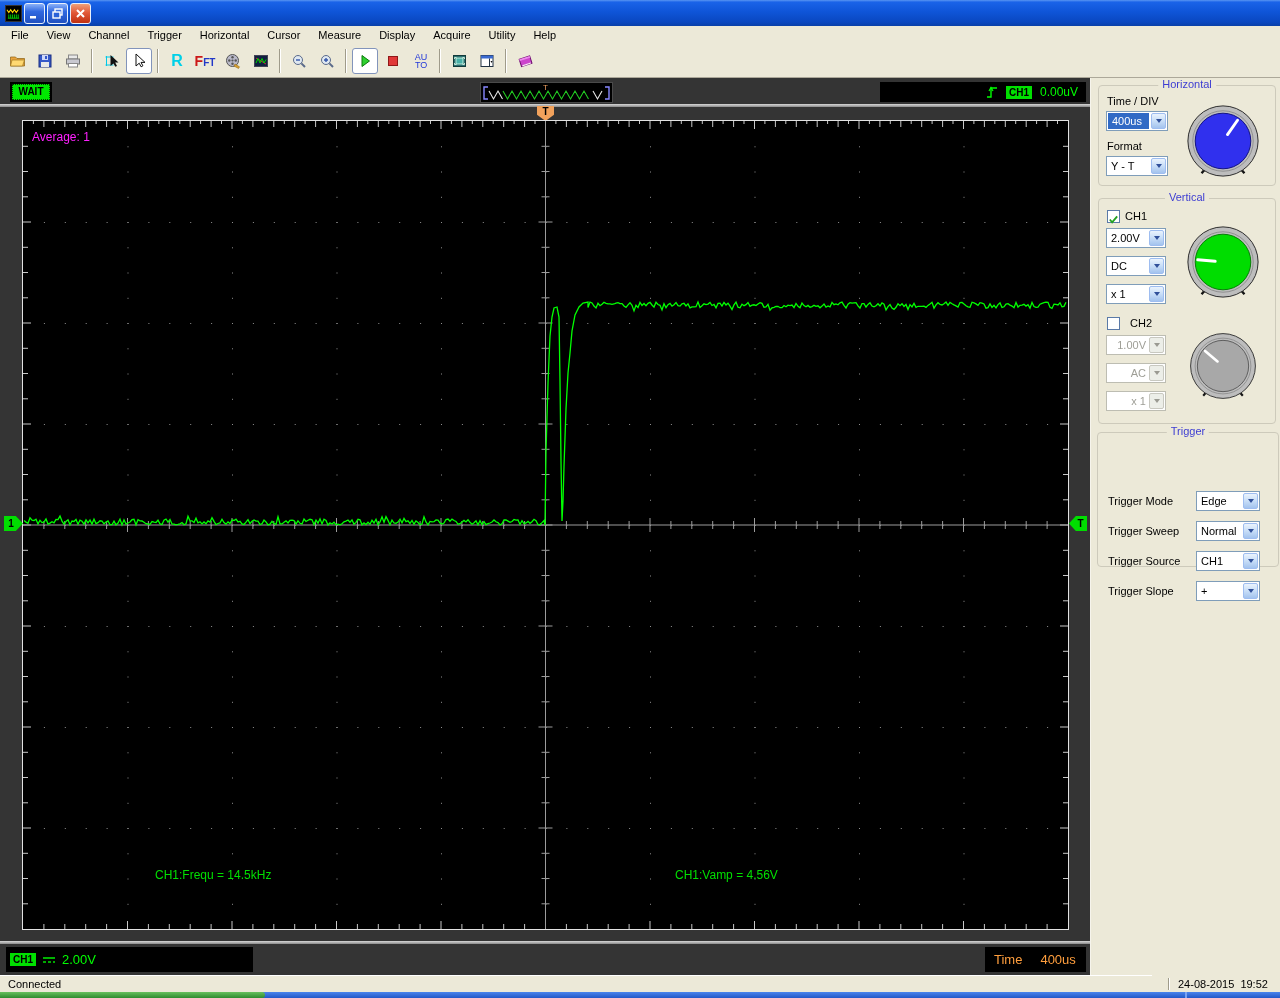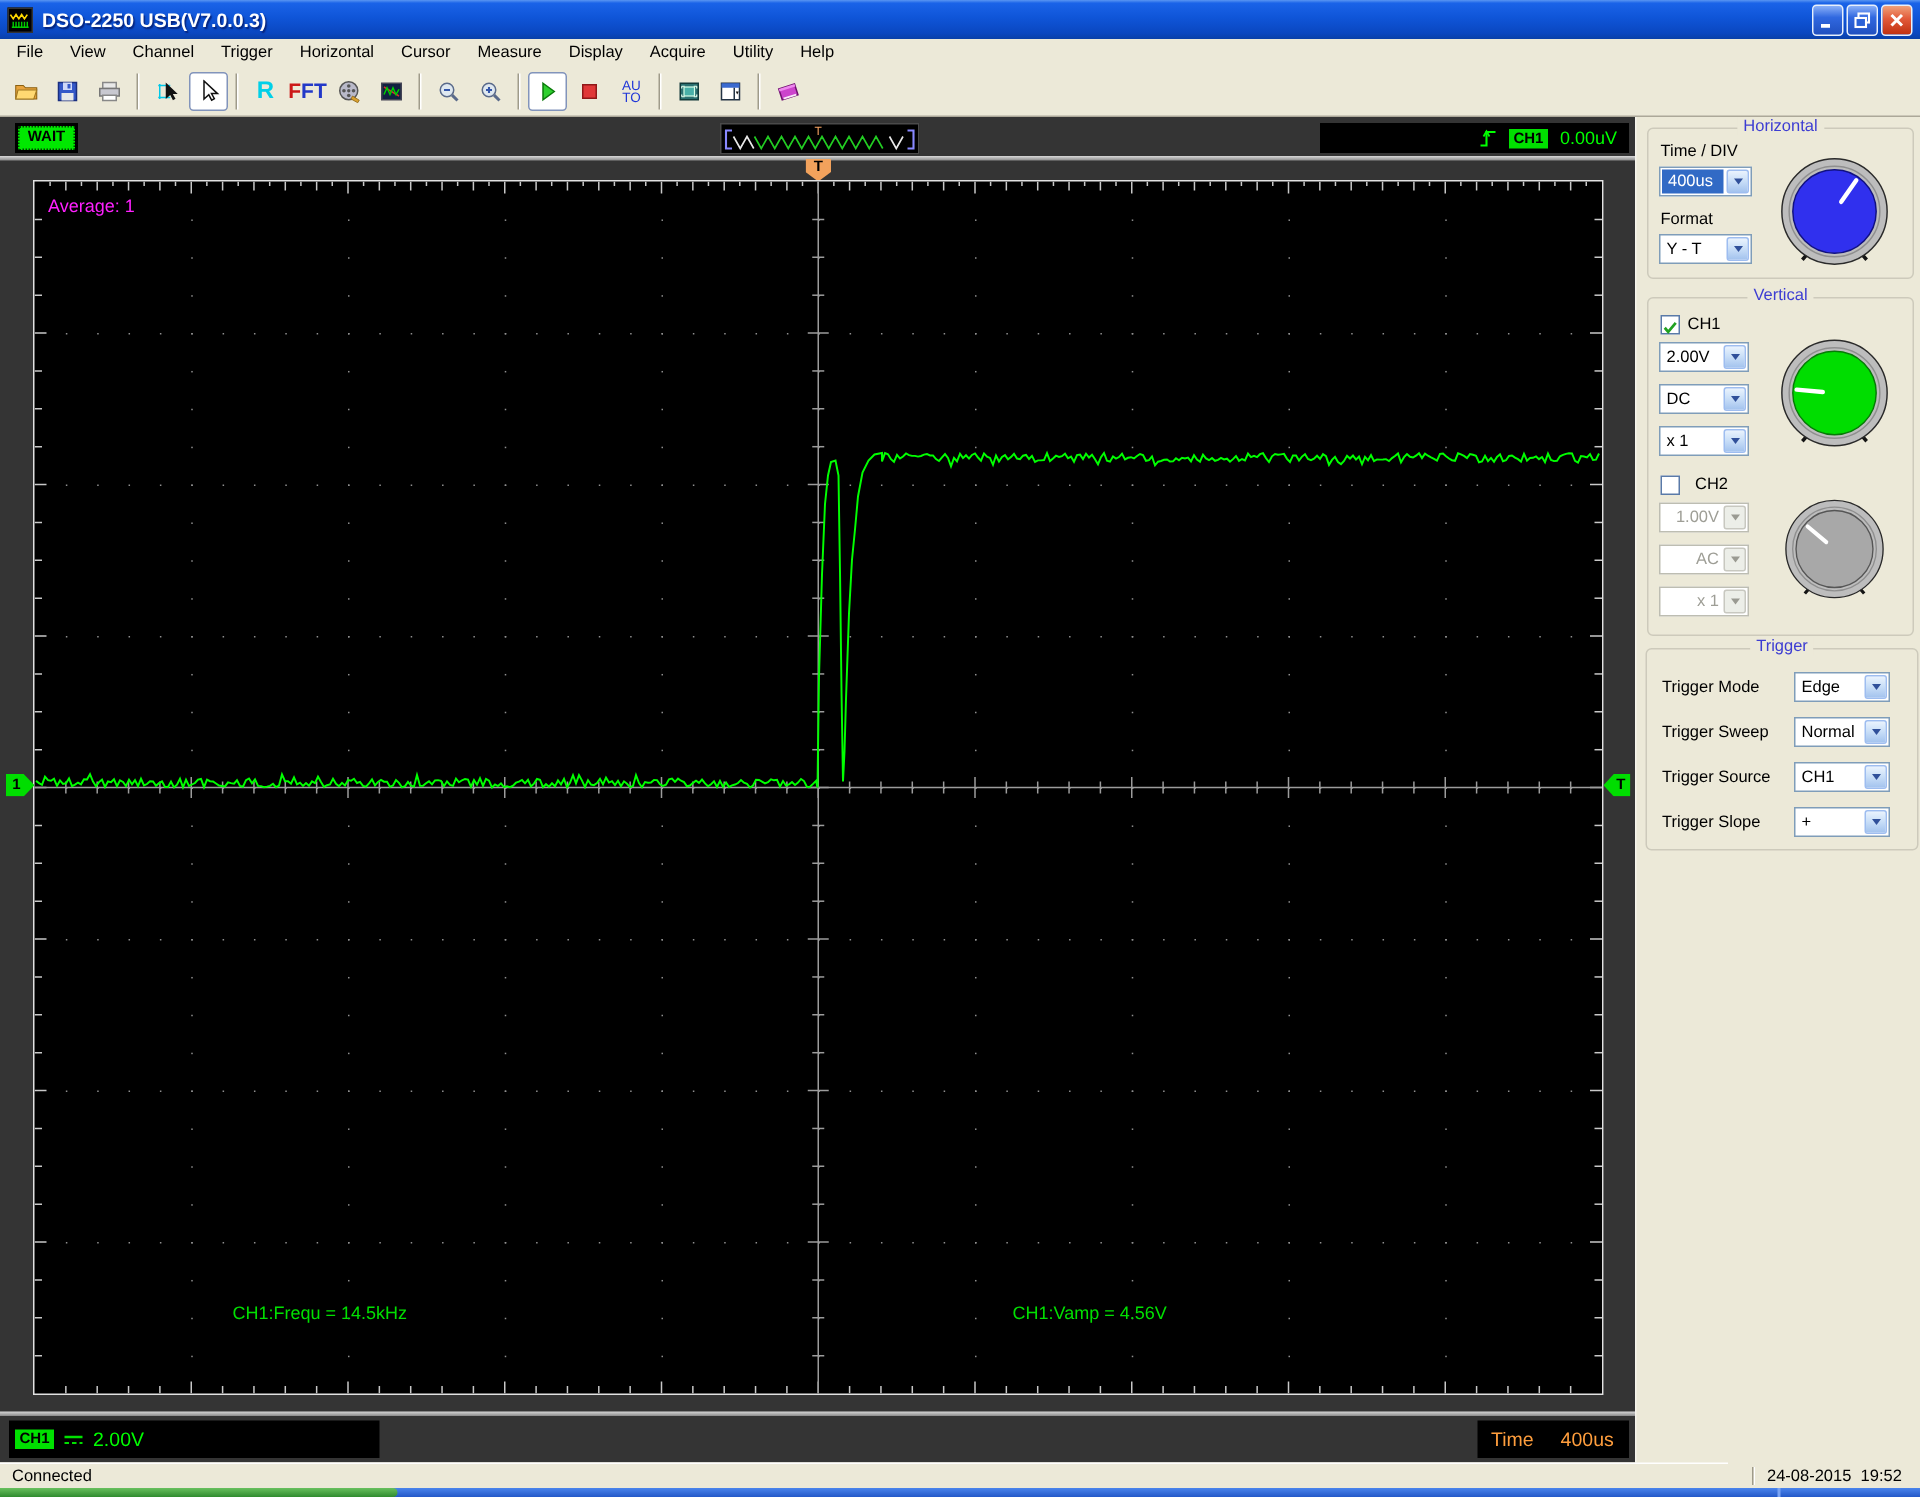--- a/index.html
+++ b/index.html
@@ -25,21 +25,21 @@
 
   
   #toolbar { position:absolute; left:0; top:45px; width:1280px; height:33px; background:#ece9d8;
     display:flex; align-items:center; padding-left:3px; border-bottom:1px solid #aca899; }
   .tbtn { width:26px; height:26px; display:flex; align-items:center; justify-content:center;
     margin:0 1px; border:1px solid transparent; border-radius:3px; }
   .tbtn.pressed { background:#fff; border:1px solid #8294bb; }
   .tsep { width:2px; height:24px; border-left:1px solid #9f9b8a; border-right:1px solid #fff; margin:0 4px; }
   .ticon-r { color:#00d0e8; font-weight:bold; font-size:16px; }
   .ticon-fft b { color:#cc1818; font-weight:bold; font-size:14px; }
-  .ticon-fft i { color:#2238c8; font-weight:bold; font-style:normal; font-size:14px; }
+  .ticon-fft i { color:#2238c8; font-weight:bold; font-style:normal; font-size:10px; }
   .ticon-auto { color:#2238d8; font-weight:normal; font-size:9px; line-height:8px; text-align:right; }
 
   
   #main { position:absolute; left:0; top:78px; width:1280px; height:897px; }
   #scope-panel { position:absolute; left:0; top:0; width:1090px; height:897px; background:#343434; }
 
   #wait-box { position:absolute; left:10px; top:4px; width:42px; height:20px; background:#000; padding:2px; }
   .wait-inner { width:100%; height:100%; background:#00e800; border:1px dotted #004000;
     color:#000; font-size:10px; font-weight:bold; text-align:center; line-height:13px; }
 
@@ -103,21 +103,21 @@
   .chev { width:0; height:0; border-left:3.5px solid transparent; border-right:3.5px solid transparent;
     border-top:4.5px solid #30509a; }
   .combo.disabled { border-color:#bdbdb2; }
   .combo.disabled .combo-txt { color:#9e9e96;text-align:right; }
   .combo.disabled .combo-btn { background:#eceee8; border-color:#c8c8c0; }
   .combo.disabled .chev { border-top-color:#9a9a92; }
 
   .xp-check { position:absolute; width:13px; height:13px; background:#fff; border:1px solid #5a7aa8; }
   .knob { position:absolute; }
 
-  .trig-row { position:absolute; left:10px; width:162px; height:20px; }
+  .trig-row { position:absolute; left:10px; width:162px; height:20px;margin-top:43px; }
   .trig-label { position:absolute; left:0; top:4px; font-size:11px; }
   .trig-combo { left:88px; top:0; width:64px; }
 
   
   #statusbar { position:absolute; left:0; top:975px; width:1152px; height:17px; background:#ece9d8;
     border-top:1px solid #fff; font-size:11px; }
   #sb-left { position:absolute; left:8px; top:2px; }
   #sb-sep { position:absolute; left:1168px; top:2px; height:12px;
     border-left:1px solid #9f9b8a; border-right:1px solid #fff; }
   #sb-right { position:absolute; left:1178px; top:2px; white-space:pre;text-align:center; }
@@ -130,21 +130,20 @@
 </head>
 <body>
 
 <div id="titlebar">
   <div id="app-icon">
     <svg width="15" height="15" viewBox="0 0 16 16">
       <path d="M1 4l2 3 2-3 2 3 2-3 2 3 2-3" stroke="#ffd800" fill="none" stroke-width="1.2"></path>
       <path d="M3 13V9M5 13V9M7 13V9M9 13V9M11 13V9M13 13V9M2 13h12" stroke="#00d000" fill="none"></path>
     </svg>
   </div>
-  <span id="title-text">DSO-2250 USB(V7.0.0.3)</span>
   <div class="winbtn blue">
     <svg width="13" height="13" viewBox="0 0 13 13">
         <rect x="2" y="9" width="6" height="2.5" fill="#fff"></rect>
       </svg>
   </div>
   <div class="winbtn blue">
     <svg width="13" height="13" viewBox="0 0 13 13">
       <rect x="4" y="2" width="7" height="6" fill="none" stroke="#fff" stroke-width="1.4"></rect>
       <rect x="2" y="5" width="7" height="6" fill="#2a62d8" stroke="#fff" stroke-width="1.4"></rect>
     </svg>

